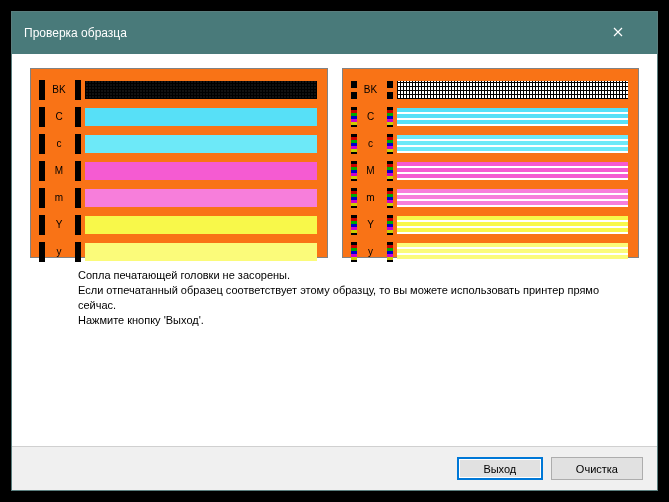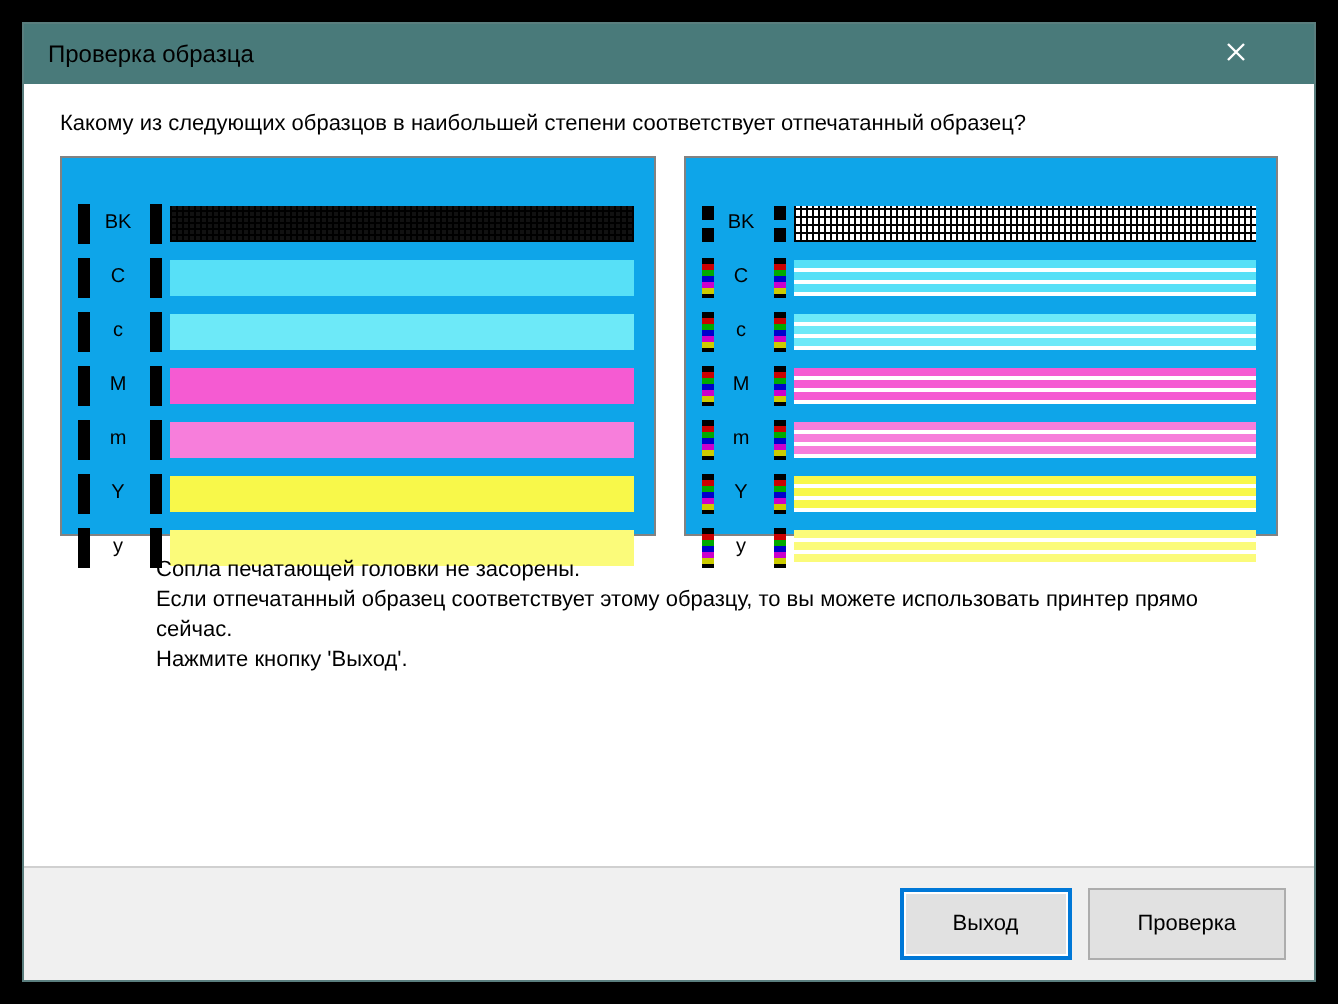--- a/index.html
+++ b/index.html
@@ -11,23 +11,23 @@
     display:flex; align-items:center; justify-content:center;
   }
   .window {
     width:647px; height:480px;
     background:#fff;
     border:1px solid #5a7e7e;
     display:flex; flex-direction:column;
     position:relative;
   }
   .titlebar {
-    height:30px;
+    height:42px;
     background:#497a7a;
-    color:#000000;
+    color:#ffffff;
     display:flex; align-items:center;
     padding:0 17px 0 12px;
     font-size:12px;
   }
   .titlebar .title { flex:1; }
   .closebtn {
     width:45px; height:30px;
     display:flex; align-items:center; justify-content:center;
     color:#fff;
   }
@@ -41,22 +41,22 @@
     display:flex; flex-direction:column;
   }
   .prompt { margin-bottom:10px; }
   .panels {
     display:flex; gap:14px;
     margin-bottom:6px;
   }
   .panel {
     flex:1;
     border:1px solid #828282;
-    background:#0ea5e9;
-    padding:20px 10px 8px 8px;
+    background:#f97316;
+    padding:8px 10px 8px 8px;
     height:190px;
   }
   .row {
     display:flex; align-items:center;
     height:25px; margin-bottom:2px;
   }
   .brick {
     width:6px; height:20px; background:#000;
     margin-right:4px;
   }
@@ -108,21 +108,21 @@
     white-space:pre-line;
     margin-left:48px;
   }
   .footer {
     border-top:1px solid #d0d0d0;
     background:#f0f0f0;
     padding:10px 14px;
     display:flex; justify-content:flex-end; gap:8px;
   }
   button.btn {
-    min-width:86px; height:36px;
+    min-width:86px; height:23px;
     font-size:11px;
     background:#e1e1e1;
     border:1px solid #adadad;
     padding:0 24px;
     font-family:inherit;
   }
   button.btn.primary{
     border:2px solid #0078d7;
     box-shadow:inset 0 0 0 1px #fff;
   }
@@ -136,21 +136,20 @@
     <div class="closebtn">
       <span>
         <svg viewBox="0 0 10 10">
             <path d="M1 1 L9 9 M9 1 L1 9" stroke="#fff" stroke-width="1.2" fill="none"></path>
           </svg>
       </span>
     </div>
   </div>
 
   <div class="content">
-    <div class="prompt">Какому из следующих образцов в наибольшей степени соответствует отпечатанный образец?</div>
 
     <div class="panels">
 
       <div class="panel">
         <div class="row">
           <div class="brick"></div>
           <div class="rowlabel">BK</div>
           <div class="brick"></div>
           <div class="bar bk-good"></div>
         </div>
@@ -240,15 +239,15 @@
 
     <div class="descs">
       <div class="desc">Сопла печатающей головки не засорены.
 Если отпечатанный образец соответствует этому образцу, то вы можете использовать принтер прямо сейчас.
 Нажмите кнопку 'Выход'.</div>
     </div>
   </div>
 
   <div class="footer">
     <button class="btn primary">Выход</button>
-    <button class="btn">Проверка</button>
+    <button class="btn">Очистка</button>
   </div>
 </div>
 
 </body></html>

